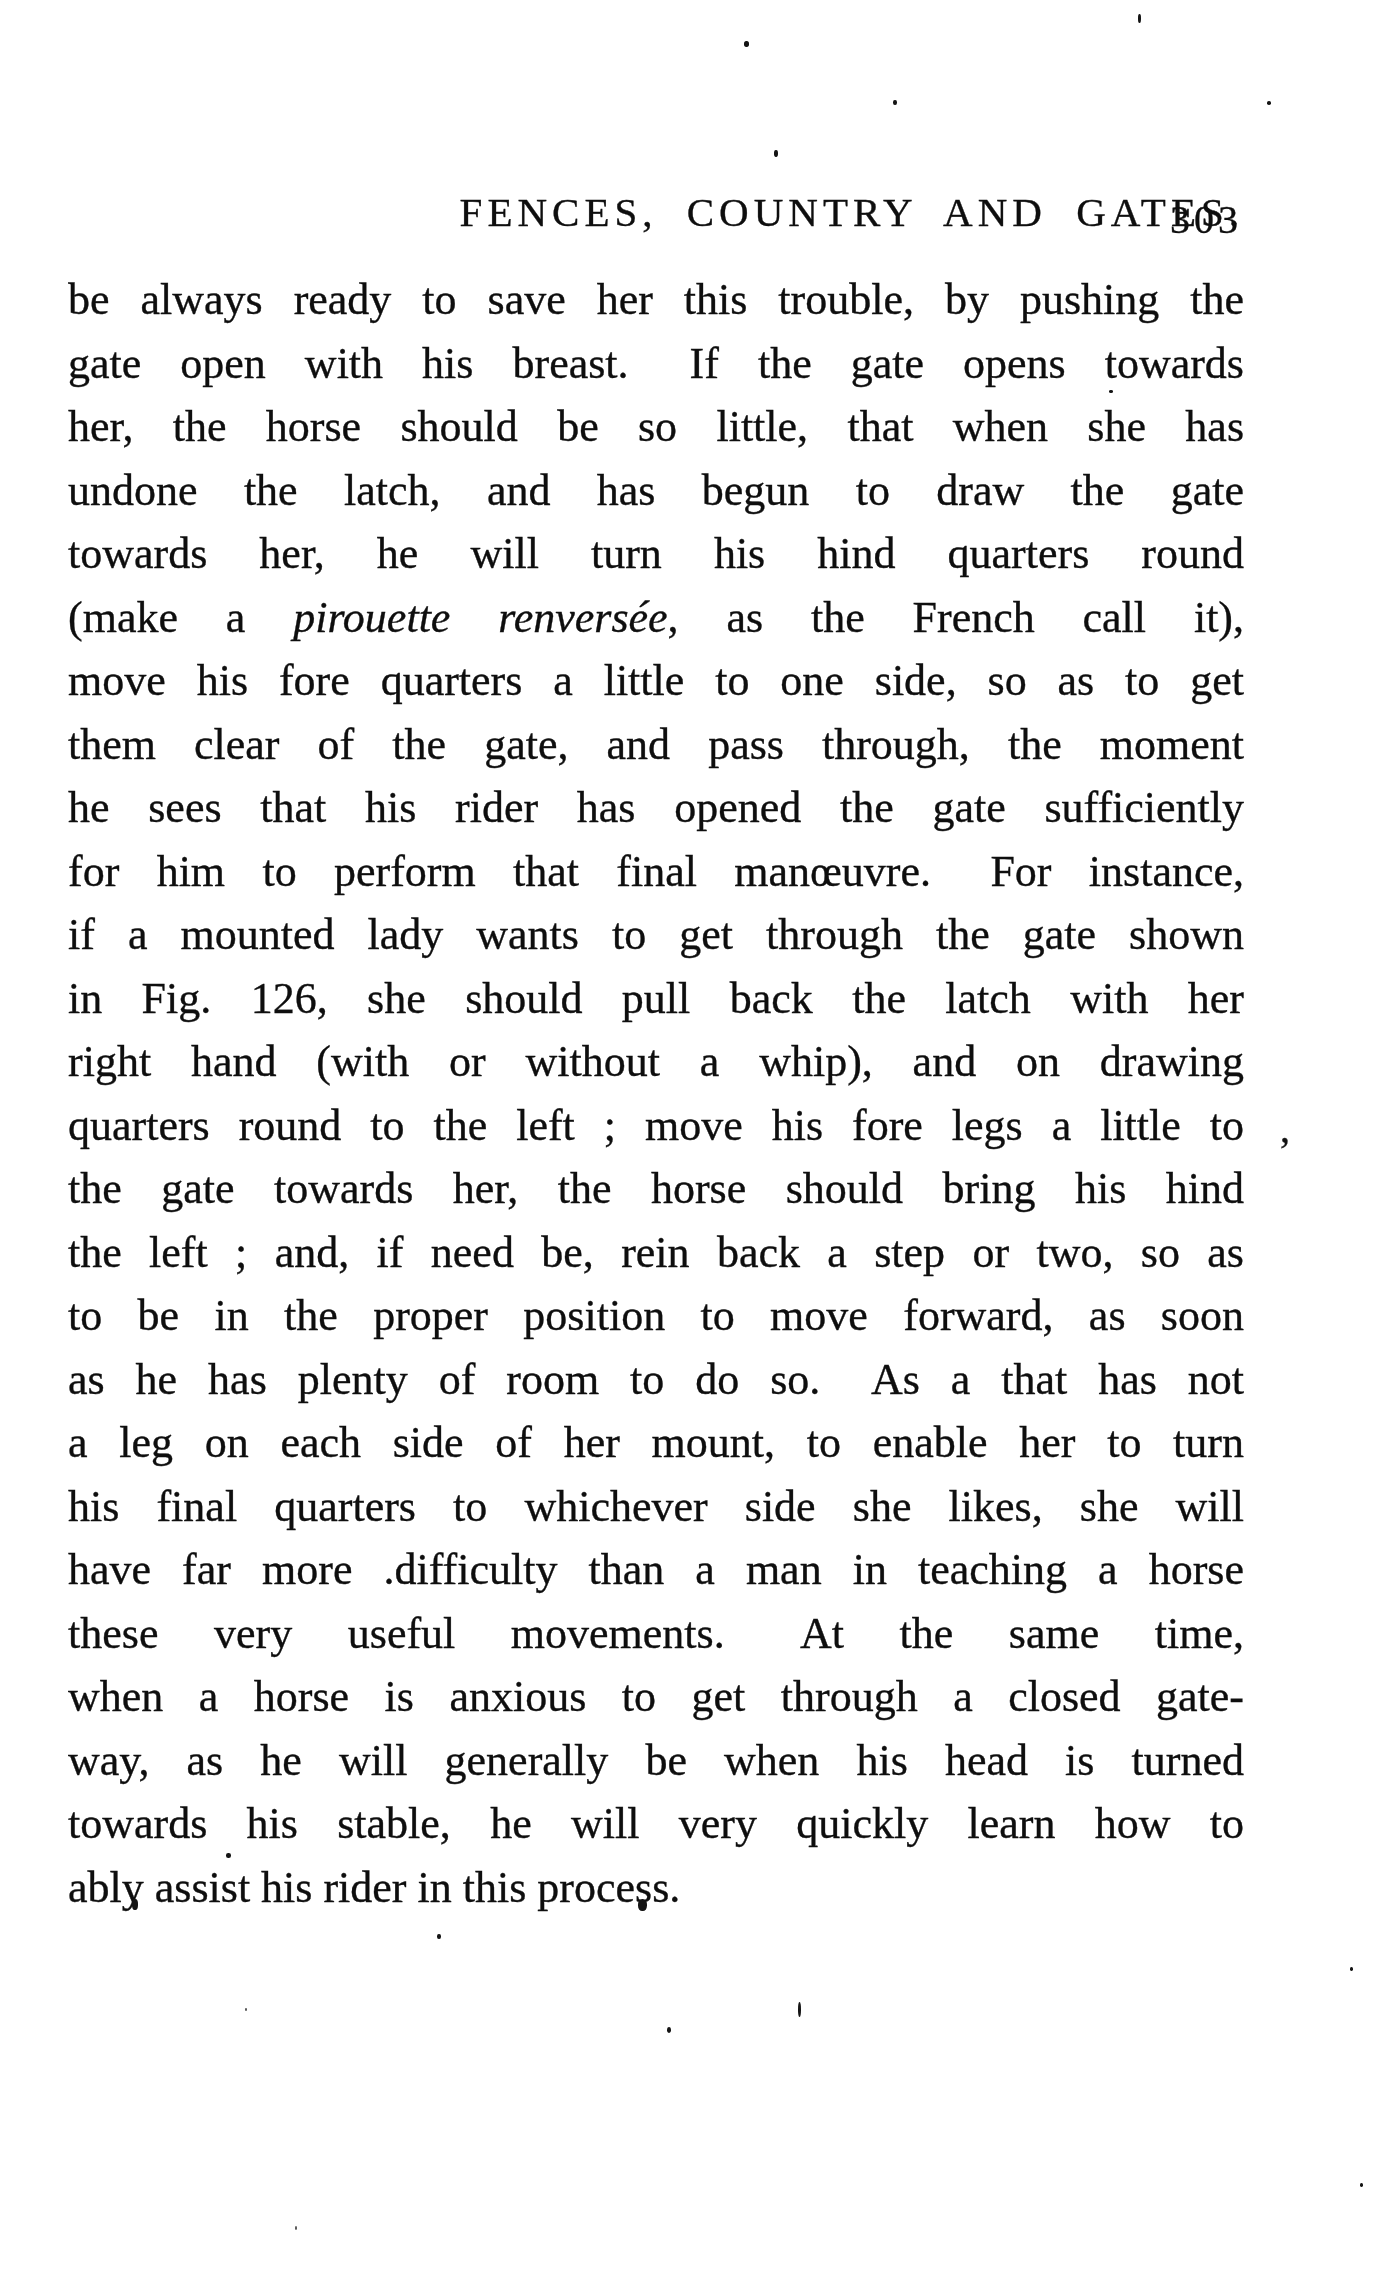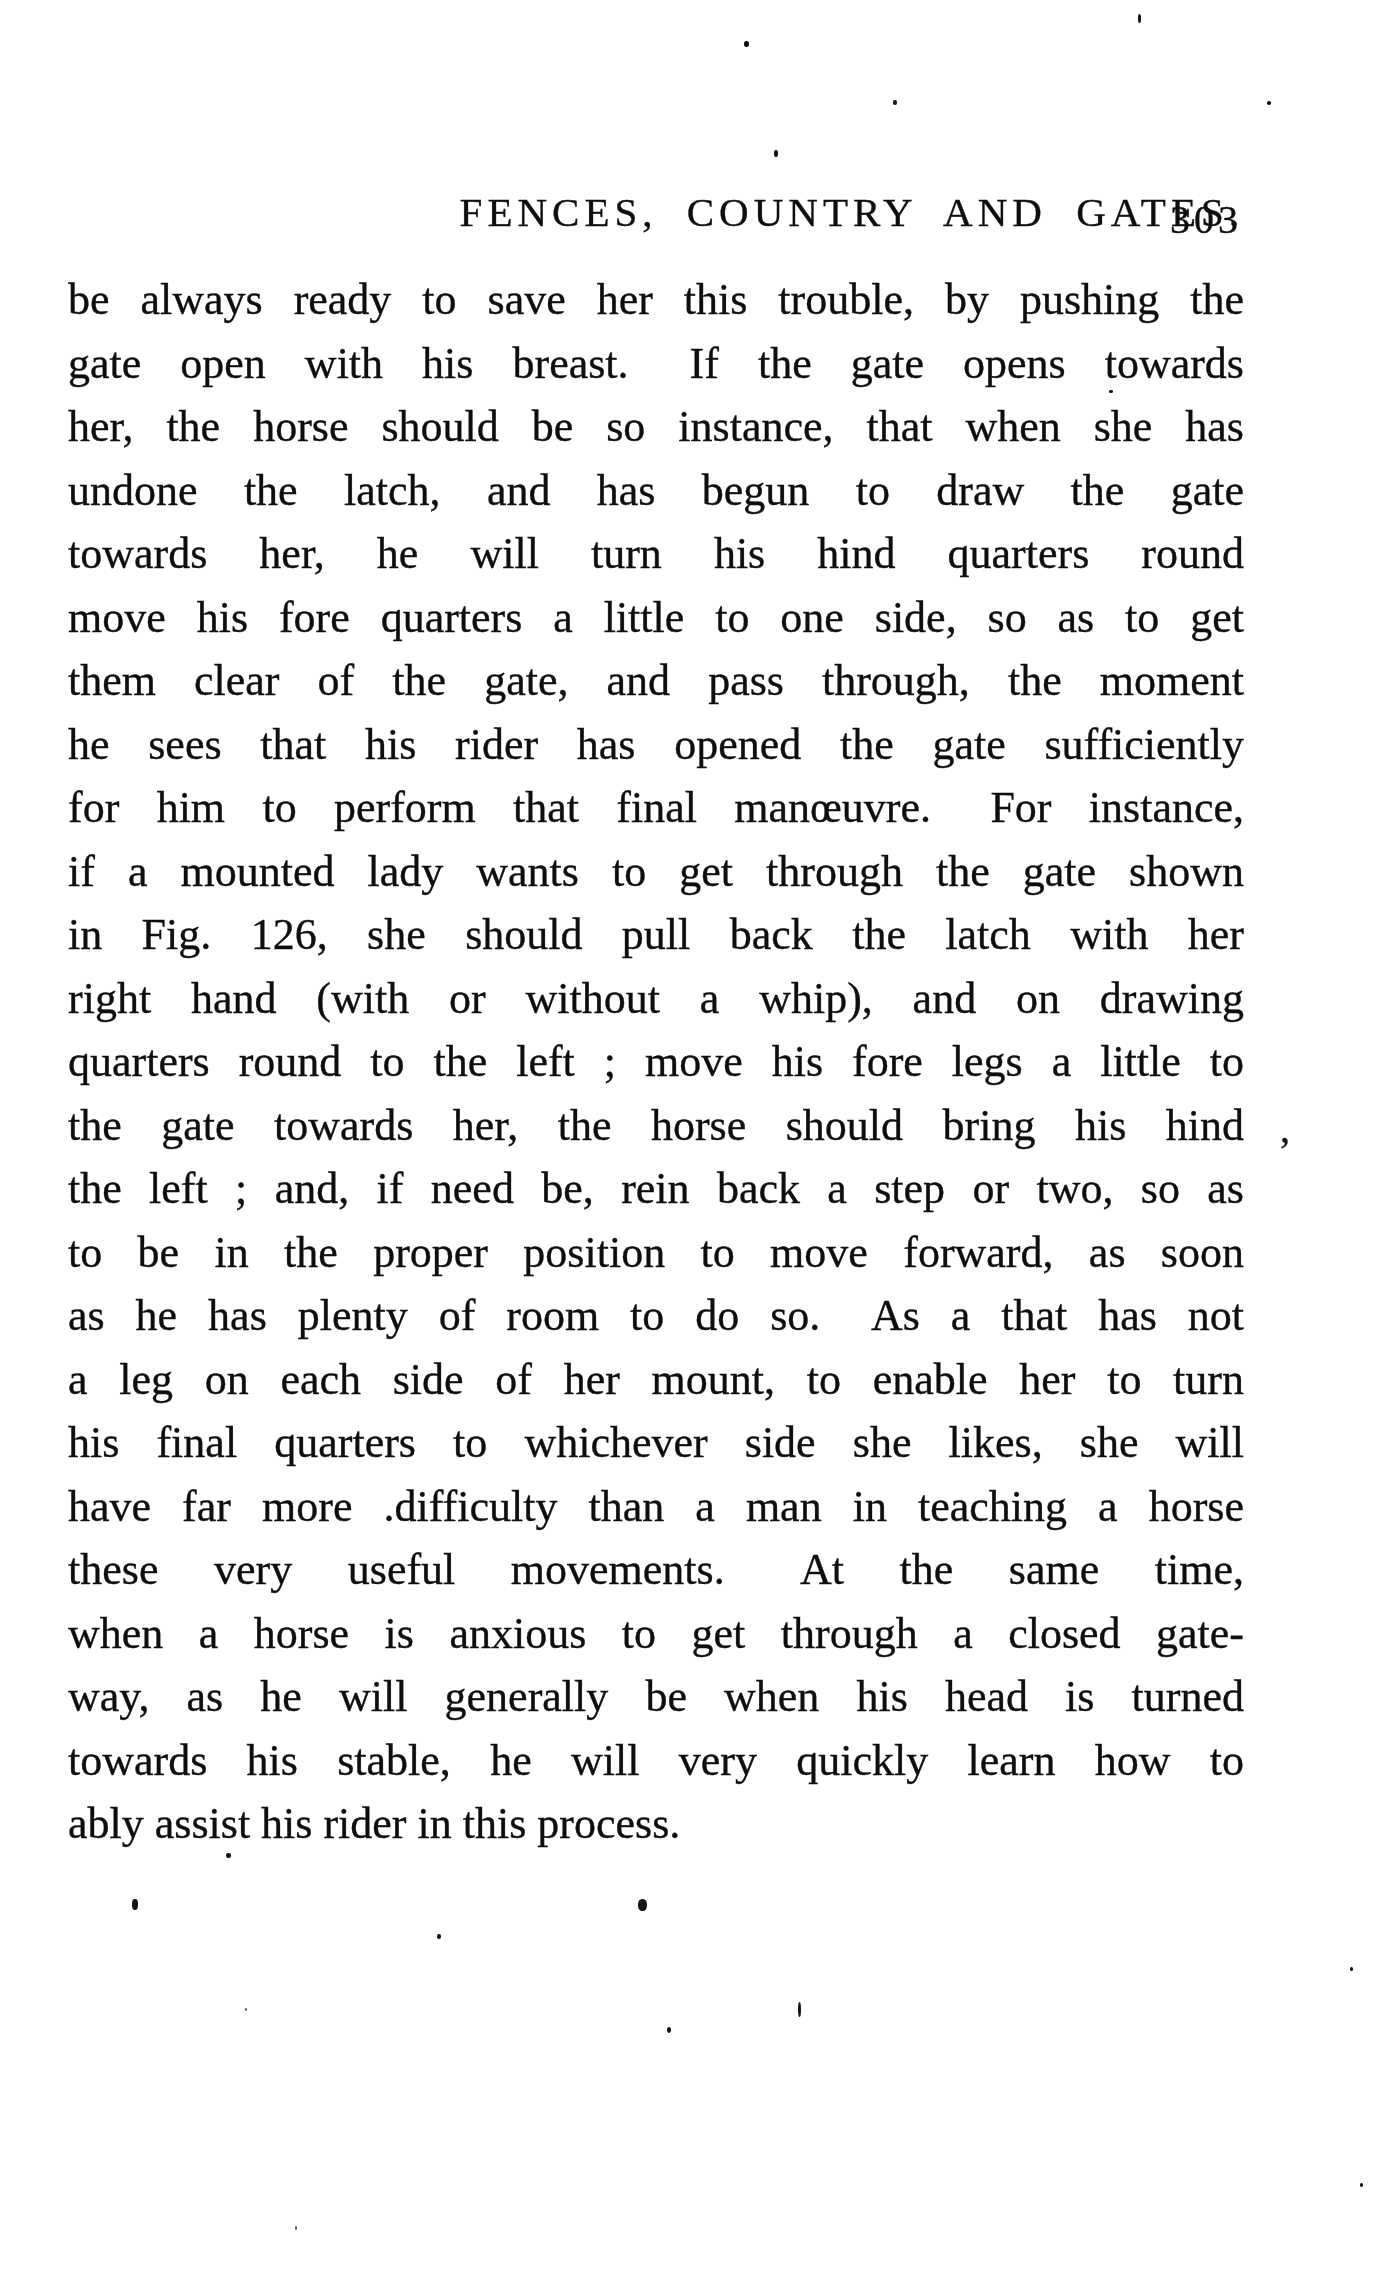--- a/index.html
+++ b/index.html
@@ -74,23 +74,24 @@
 <div class="page">
 
   <div class="header">
     <div class="title">FENCES, COUNTRY AND GATES.</div>
     <div class="pagenum">303</div>
   </div>
 
   <div class="body-block">
       <div class="line"><span>be always ready to save her this trouble, by pushing the</span></div>
       <div class="line"><span>gate open with his breast.  If the gate opens towards</span></div>
-      <div class="line"><span>her, the horse should be so instance, that when she has</span></div>
+      <div class="line"><span>her, the horse should be so little, that when she has</span></div>
       <div class="line"><span>undone the latch, and has begun to draw the gate</span></div>
       <div class="line"><span>towards her, he will turn his hind quarters round</span></div>
+      <div class="line"><span>(make a </span><span class="it">pirouette renversée</span><span>, as the French call it),</span></div>
       <div class="line"><span>move his fore quarters a little to one side, so as to get</span></div>
       <div class="line"><span>them clear of the gate, and pass through, the moment</span></div>
       <div class="line"><span>he sees that his rider has opened the gate sufficiently</span></div>
       <div class="line"><span>for him to perform that final manœuvre.  For instance,</span></div>
       <div class="line"><span>if a mounted lady wants to get through the gate shown</span></div>
       <div class="line"><span>in Fig. 126, she should pull back the latch with her</span></div>
       <div class="line"><span>right hand (with or without a whip), and on drawing</span></div>
       <div class="line"><span>quarters round to the left ; move his fore legs a little to</span></div>
       <div class="line"><span>the gate towards her, the horse should bring his hind</span></div>
       <div class="line"><span>the left ; and, if need be, rein back a step or two, so as</span></div>

